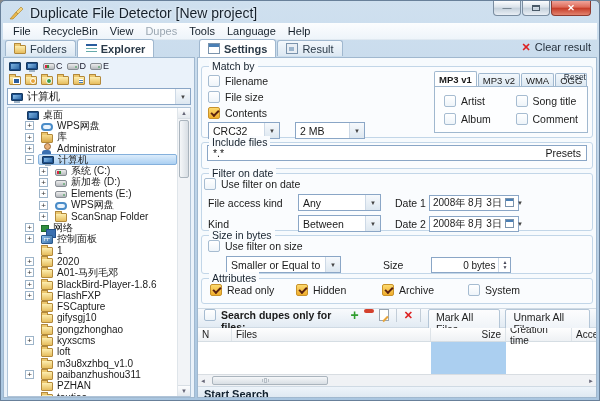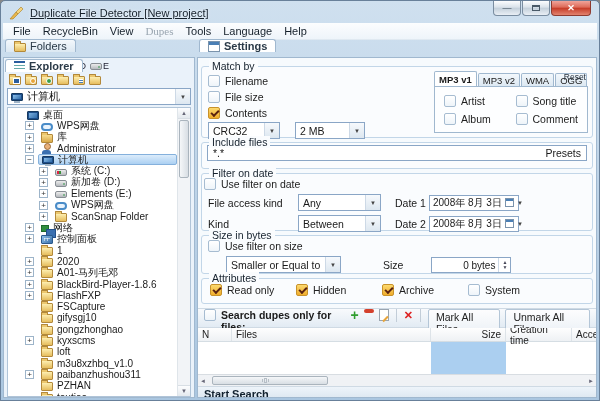--- a/index.html
+++ b/index.html
@@ -3,38 +3,38 @@
 <meta charset="utf-8">
 <style>
   html,body{margin:0;padding:0;background:#888;}
   *{box-sizing:border-box;}
   .window{position:relative;width:600px;height:401px;font-family:"Liberation Sans",sans-serif;
     font-size:11px;color:#1a1a1a;background:linear-gradient(#cfe0ef,#aac6e0);
     border:1px solid #68809a;border-radius:5px 5px 0 0;overflow:hidden;}
   
   .titlebar{height:22px;display:flex;align-items:center;padding:2px 8px 0 8px;gap:6px;}
   .appicon{width:15px;height:14px;flex:none;}
-  .title{font-size:11px;color:#15202b;text-shadow:0 0 3px #fff;text-decoration:underline;}
+  .title{font-size:14px;color:#15202b;text-shadow:0 0 3px #fff;}
   .winbtns{position:absolute;top:0;right:8px;display:flex;gap:1px;}
   .wbtn{width:28px;height:15px;border:1px solid #7a8da0;border-top:none;border-radius:0 0 4px 4px;
     background:linear-gradient(#fcfdfe,#d9e2ea 45%,#c3cfda 50%,#e9eff5);
     display:flex;align-items:center;justify-content:center;color:#4a5a68;font-size:9px;line-height:9px;}
   .wbtn.close{width:40px;color:#fff;font-weight:bold;border-color:#8e3b30;
     background:linear-gradient(#f0a49a,#dd6a58 45%,#c53a26 50%,#e2836e);}
   .maxglyph{width:8px;height:6px;border:1px solid #4a5a68;border-top-width:2px;}
   
   .menubar{height:16px;margin:0 2px;background:linear-gradient(#fcfdfe,#eef4fa);
     border-bottom:1px solid #e0e9f1;display:flex;align-items:center;padding:8px 4px;}
   .menu-item{padding:0 6px;color:#15202b;}
-  .menu-item.disabled{color:#9aa6b1;font-family:Liberation Serif, serif;}
+  .menu-item.disabled{color:#9aa6b1;}
   
   .content{position:absolute;top:38px;left:2px;right:2px;bottom:2px;display:flex;}
   .left-panel{width:192px;display:flex;flex-direction:column;}
   .right-panel{flex:1;margin-left:2px;display:flex;flex-direction:column;min-width:0;}
-  .tabbar{height:18px;display:flex;align-items:flex-start;padding-left:2px;gap:7px;position:relative;flex-direction:column;}
+  .tabbar{height:18px;display:flex;align-items:center;padding-left:2px;gap:1px;position:relative;}
   .tab{height:16px;display:flex;align-items:center;gap:4px;padding:0 8px;border:1px solid #a0b8cf;
     border-bottom:none;border-radius:3px 3px 0 0;background:linear-gradient(#f3f8fc,#dce8f2);color:#2a3a48;}
   .tab.active{background:#fff;font-weight:bold;height:18px;z-index:2;}
   .clear-result{margin-left:auto;display:flex;align-items:center;gap:4px;padding:0 6px 2px 0;color:#26323e;}
   .panel-body{flex:1;border:1px solid #a0b8cf;background:#eaf2fa;display:flex;flex-direction:column;min-height:0;position:relative;}
   
   .ltoolbar{height:14px;display:flex;align-items:center;gap:4px;padding:1px 5px 0 5px;}
   .tool{display:flex;align-items:center;gap:1px;}
   .tool .letter{font-size:9px;color:#223;}
   .loc-combo{margin:2px 3px 1px 3px;height:17px;border:1px solid #8aa6c6;background:#fff;

